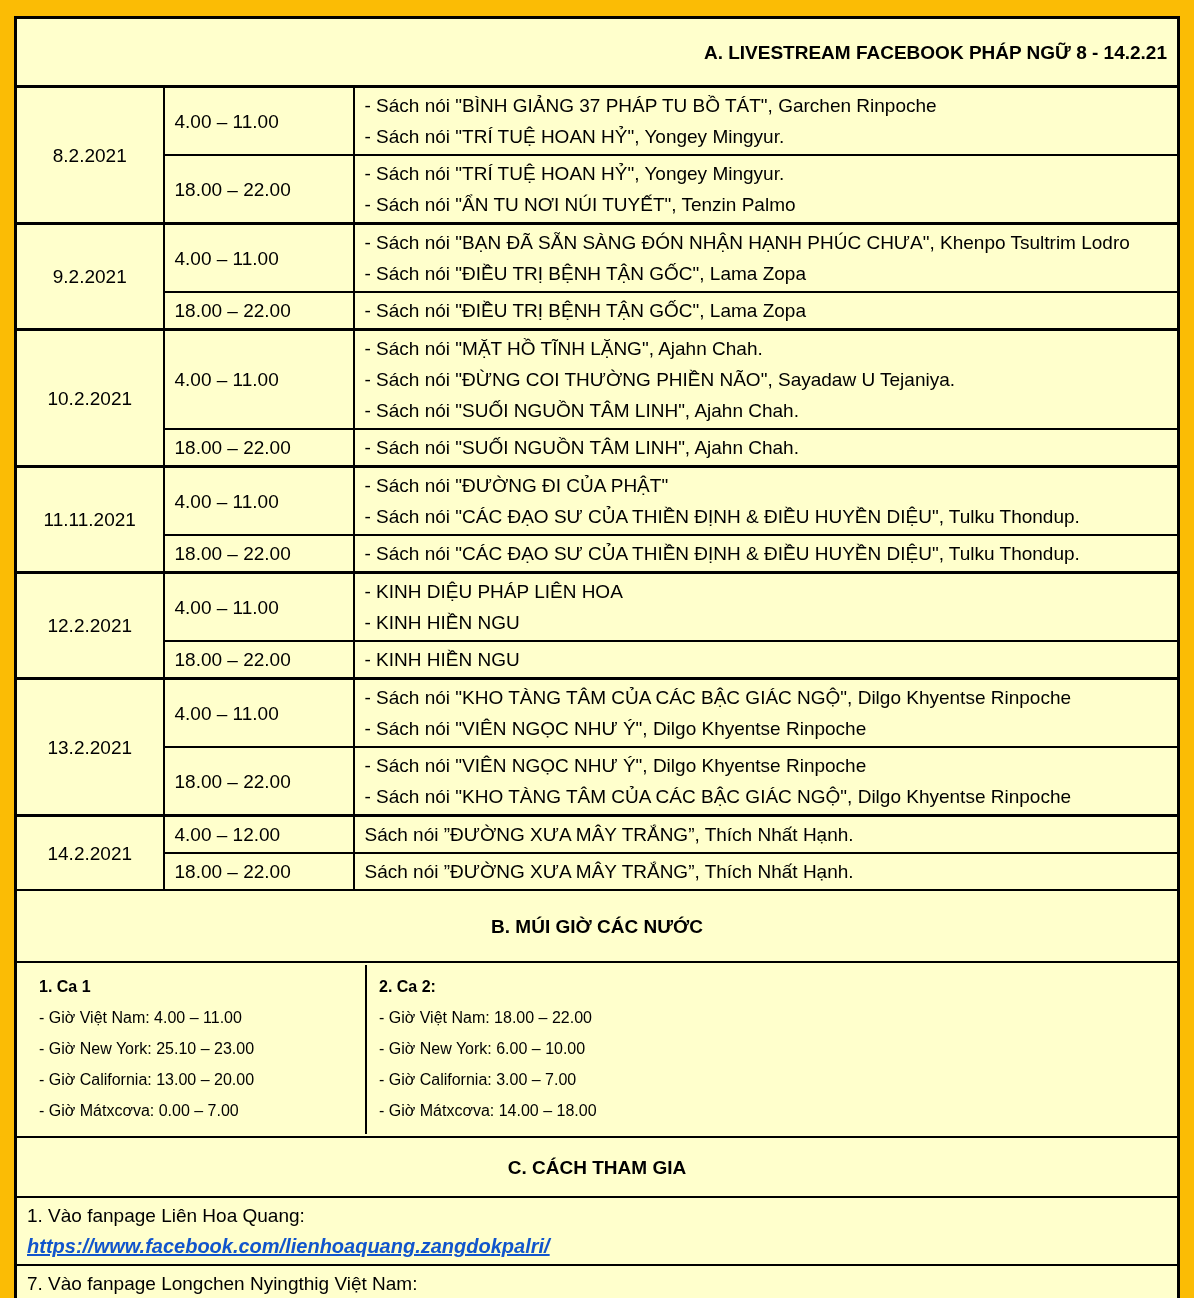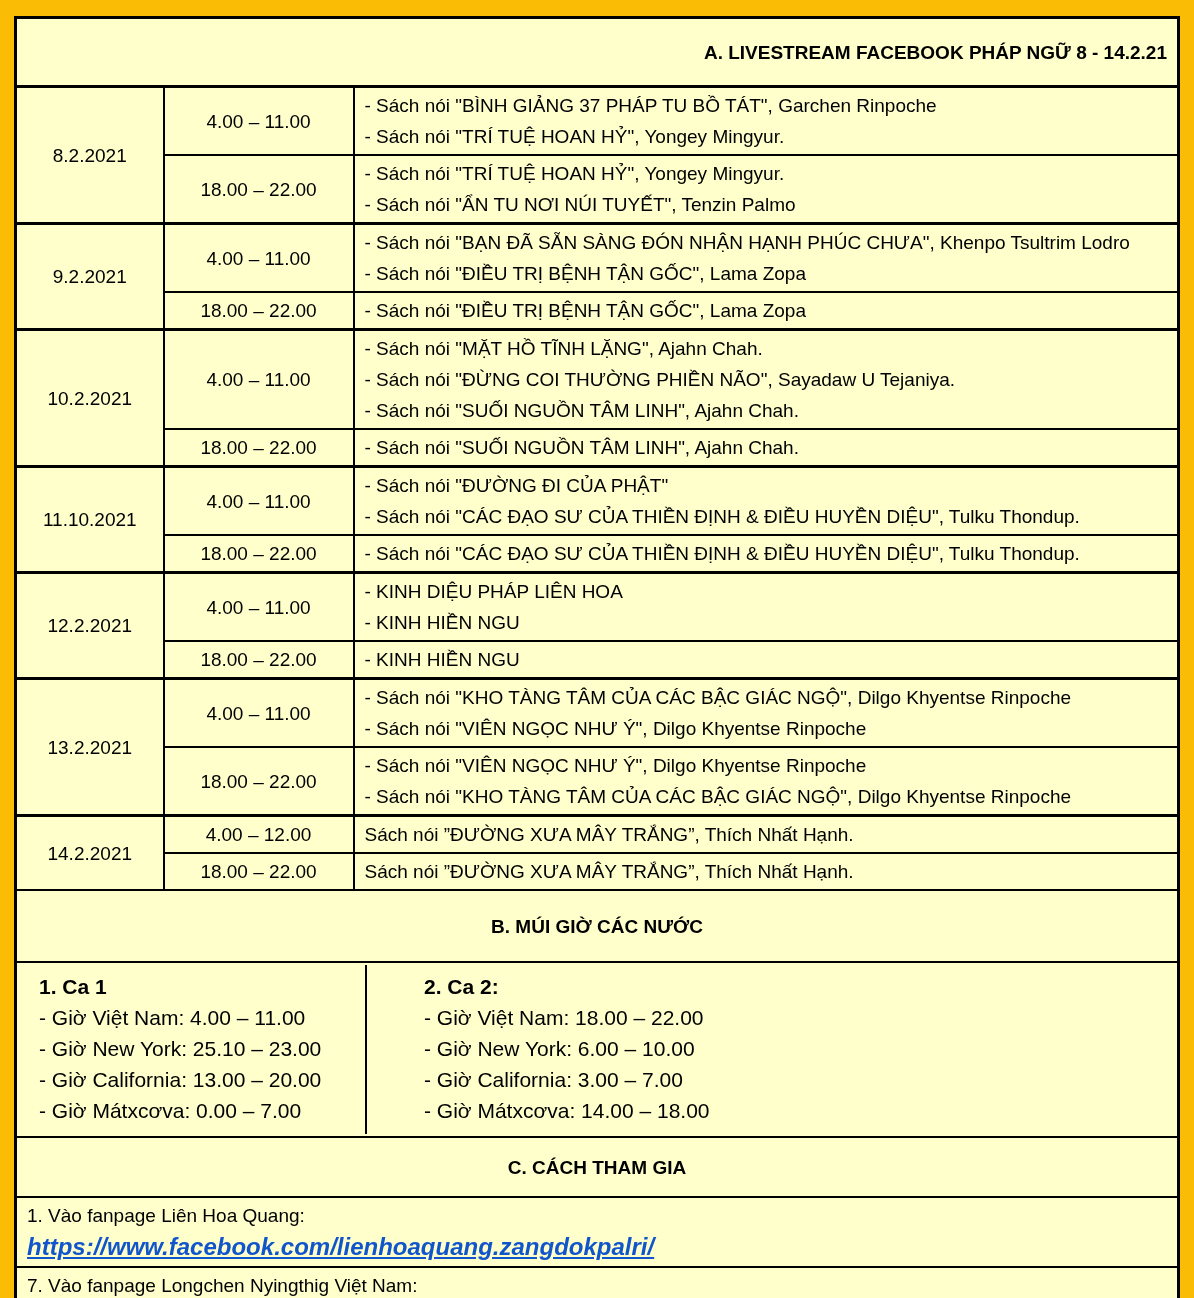--- a/index.html
+++ b/index.html
@@ -36,40 +36,40 @@
     font-weight: bold;
     font-size: 24px;
     border-top-width: 3px;
     border-bottom-width: 3px;
   }
   td.hdr-a { height: 62px; text-align: right; }
   td.hdr-b { height: 66px; }
   td.hdr-c { height: 54px; text-align: center; }
   tr.group-top td { border-top-width: 3px; }
   td.date-cell { text-align: center; padding: 2px 4px; }
-  td.time-cell { padding-left: 12px; text-align: center; }
+  td.time-cell { padding-left: 12px; }
   td.content-cell { padding: 2px 8px; }
   td.tz-wrap { padding: 0; }
   .tz-flex { display: flex; align-items: stretch; }
   .tz-col {
     padding: 6px 10px 8px 12px;
     box-sizing: border-box;
-    font-size: 21px;
+    font-size: 16px;
     line-height: 31px;
   }
   .tz-col-1 { width: 340px; border-right: 2px solid #000; }
-  .tz-col-2 { flex: 1; margin-left: 45px; }
+  .tz-col-2 { flex: 1; }
   .tz-heading { font-weight: bold; }
   td.join-cell { padding: 6px 10px 8px 12px; font-size: 19px; line-height: 30px; }
   .join-link {
     color: #1155CC;
     font-weight: bold;
     font-style: italic;
     text-decoration: underline;
-    font-size: 24px;
+    font-size: 20px;
   }
 </style>
 </head>
 <body>
 
 <div class="sheet-wrap">
 <table class="sheet">
   <colgroup>
         <col class="c-date">
         <col class="c-time">
@@ -122,21 +122,21 @@
     </td>
   </tr>
   <tr>
     <td class="time-cell">18.00 – 22.00</td>
     <td class="content-cell">
       <div>- Sách nói "SUỐI NGUỒN TÂM LINH", Ajahn Chah.</div>
     </td>
   </tr>
 
   <tr class="group-top">
-    <td class="date-cell" rowspan="2">11.10.2021</td>
+    <td class="date-cell" rowspan="2">11.11.2021</td>
     <td class="time-cell">4.00 – 11.00</td>
     <td class="content-cell">
       <div>- Sách nói "ĐƯỜNG ĐI CỦA PHẬT"</div>
       <div>- Sách nói "CÁC ĐẠO SƯ CỦA THIỀN ĐỊNH &amp; ĐIỀU HUYỀN DIỆU", Tulku Thondup.</div>
     </td>
   </tr>
   <tr>
     <td class="time-cell">18.00 – 22.00</td>
     <td class="content-cell">
       <div>- Sách nói "CÁC ĐẠO SƯ CỦA THIỀN ĐỊNH &amp; ĐIỀU HUYỀN DIỆU", Tulku Thondup.</div>

